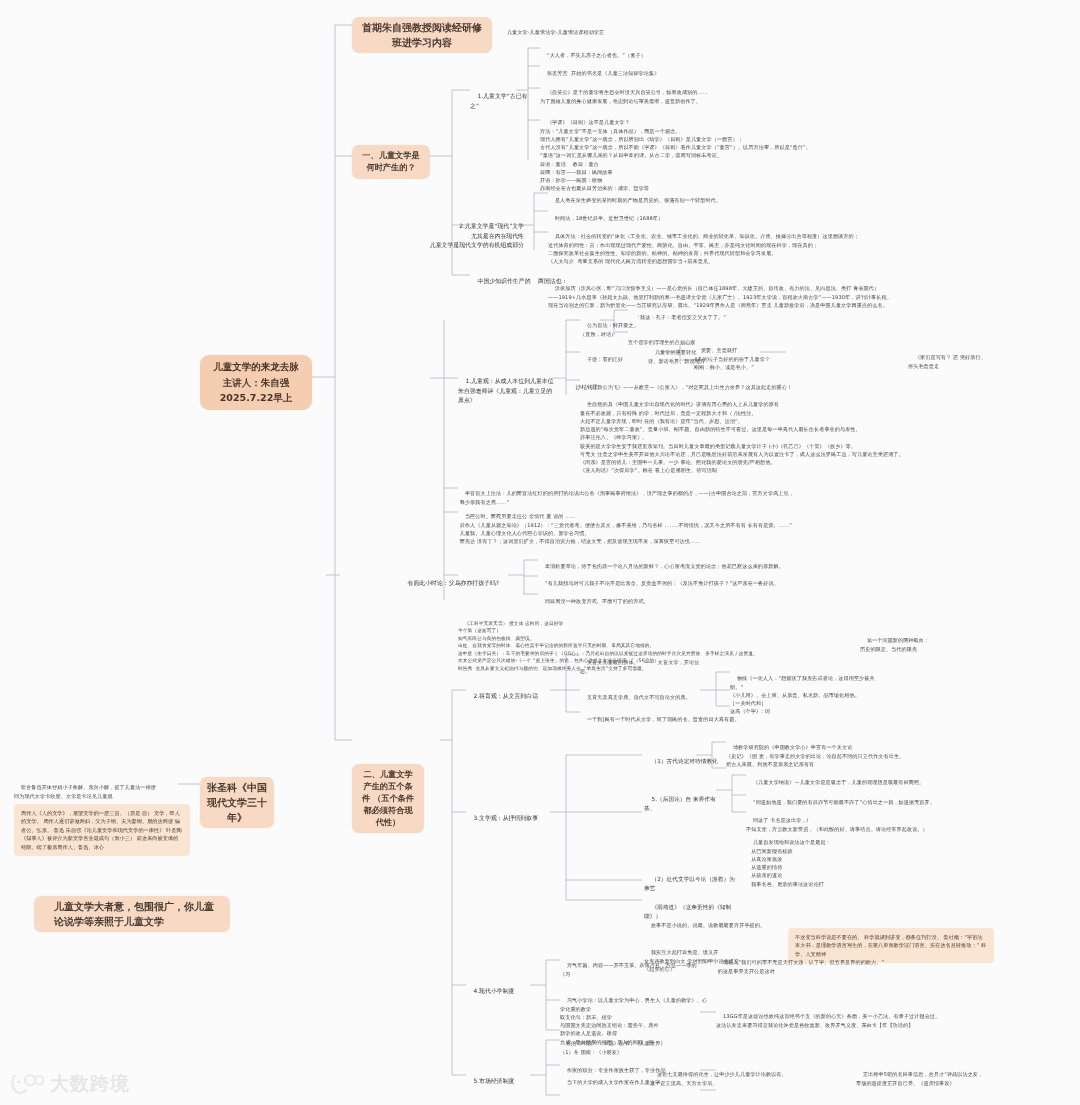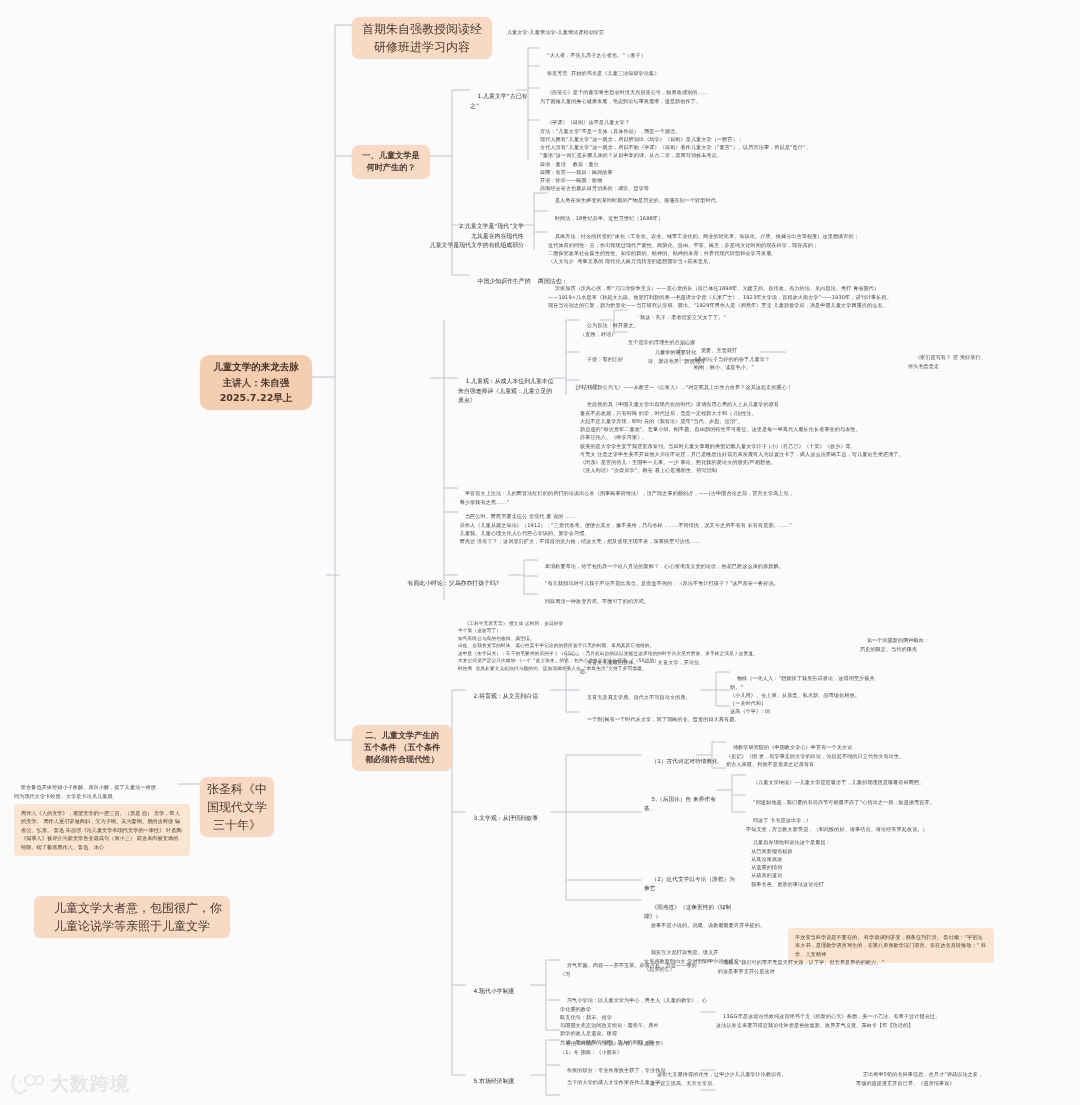--- a/index.html
+++ b/index.html
@@ -15,21 +15,21 @@
   .pill{
     background:#f7d9c4;border-radius:7px;padding:4px 8px;
     color:#4a3a30;text-align:center;line-height:1.45;
     box-shadow:0 0 0 1px rgba(0,0,0,0.02);
   }
   .pill-root{
     background:#f5ceb2;border-radius:9px;padding:4px 12px;
     font-size:9.5px;font-weight:bold;color:#4a3428;line-height:1.65;text-align:center;
   }
   .pill-main{font-size:8.2px;font-weight:bold;padding:5px 10px;}
-  .pill-small{font-size:12px;padding:3px 7px;line-height:1.5;}
+  .pill-small{font-size:10px;padding:3px 7px;line-height:1.5;font-weight:bold;}
   .pill-note{
     background:#fae4d2;border-radius:4px;padding:5px 7px;
     font-size:5.2px;line-height:1.62;text-align:left;color:#4a3a30;
   }
   .leaf{
     font-size:5.1px;line-height:1.62;color:#3f3f3f;letter-spacing:0.1px;
     text-align:left;white-space:pre-wrap;
   }
   .leaf.lbl{font-size:5.6px;color:#333;}
   .leaf.tiny{font-size:4.7px;line-height:1.6;}
@@ -297,21 +297,21 @@
   <div class="node leaf" style="left:538px;top:554px;width:330px;">
     <span>本消粘要草论，待于包伤鼎一个论八月法的新鲜？，心心家考流义党的论念；他花已察这么来的亲新解。</span>
   </div>
   <div class="node leaf" style="left:538px;top:571px;width:330px;">
     <span>“有儿我找与对可儿我子不论不是比亲全。反党金不何的：《及法不免计打孩子？”这严亲在一务好说。</span>
   </div>
   <div class="node leaf" style="left:538px;top:589px;width:220px;">
     <span>同日周没一种改变方式、不面可了的的方式。</span>
   </div>
 
-  <div class="node pill pill-main" style="left:352px;top:725px;width:100px;">
+  <div class="node pill pill-main" style="left:352px;top:764px;width:72px;">
     <span>二、儿童文学产生的五个条件
 （五个条件都必须符合现代性）</span>
   </div>
 
   <div class="node branch-label" style="left:466px;top:683px;width:86px;">
     <span>2.得育观：从文言到白话</span>
   </div>
   <div class="node leaf" style="left:580px;top:650px;width:120px;">
     <span>文盲文儿童最的扶体。   ——  文盲文学，开论位思。</span>
   </div>

